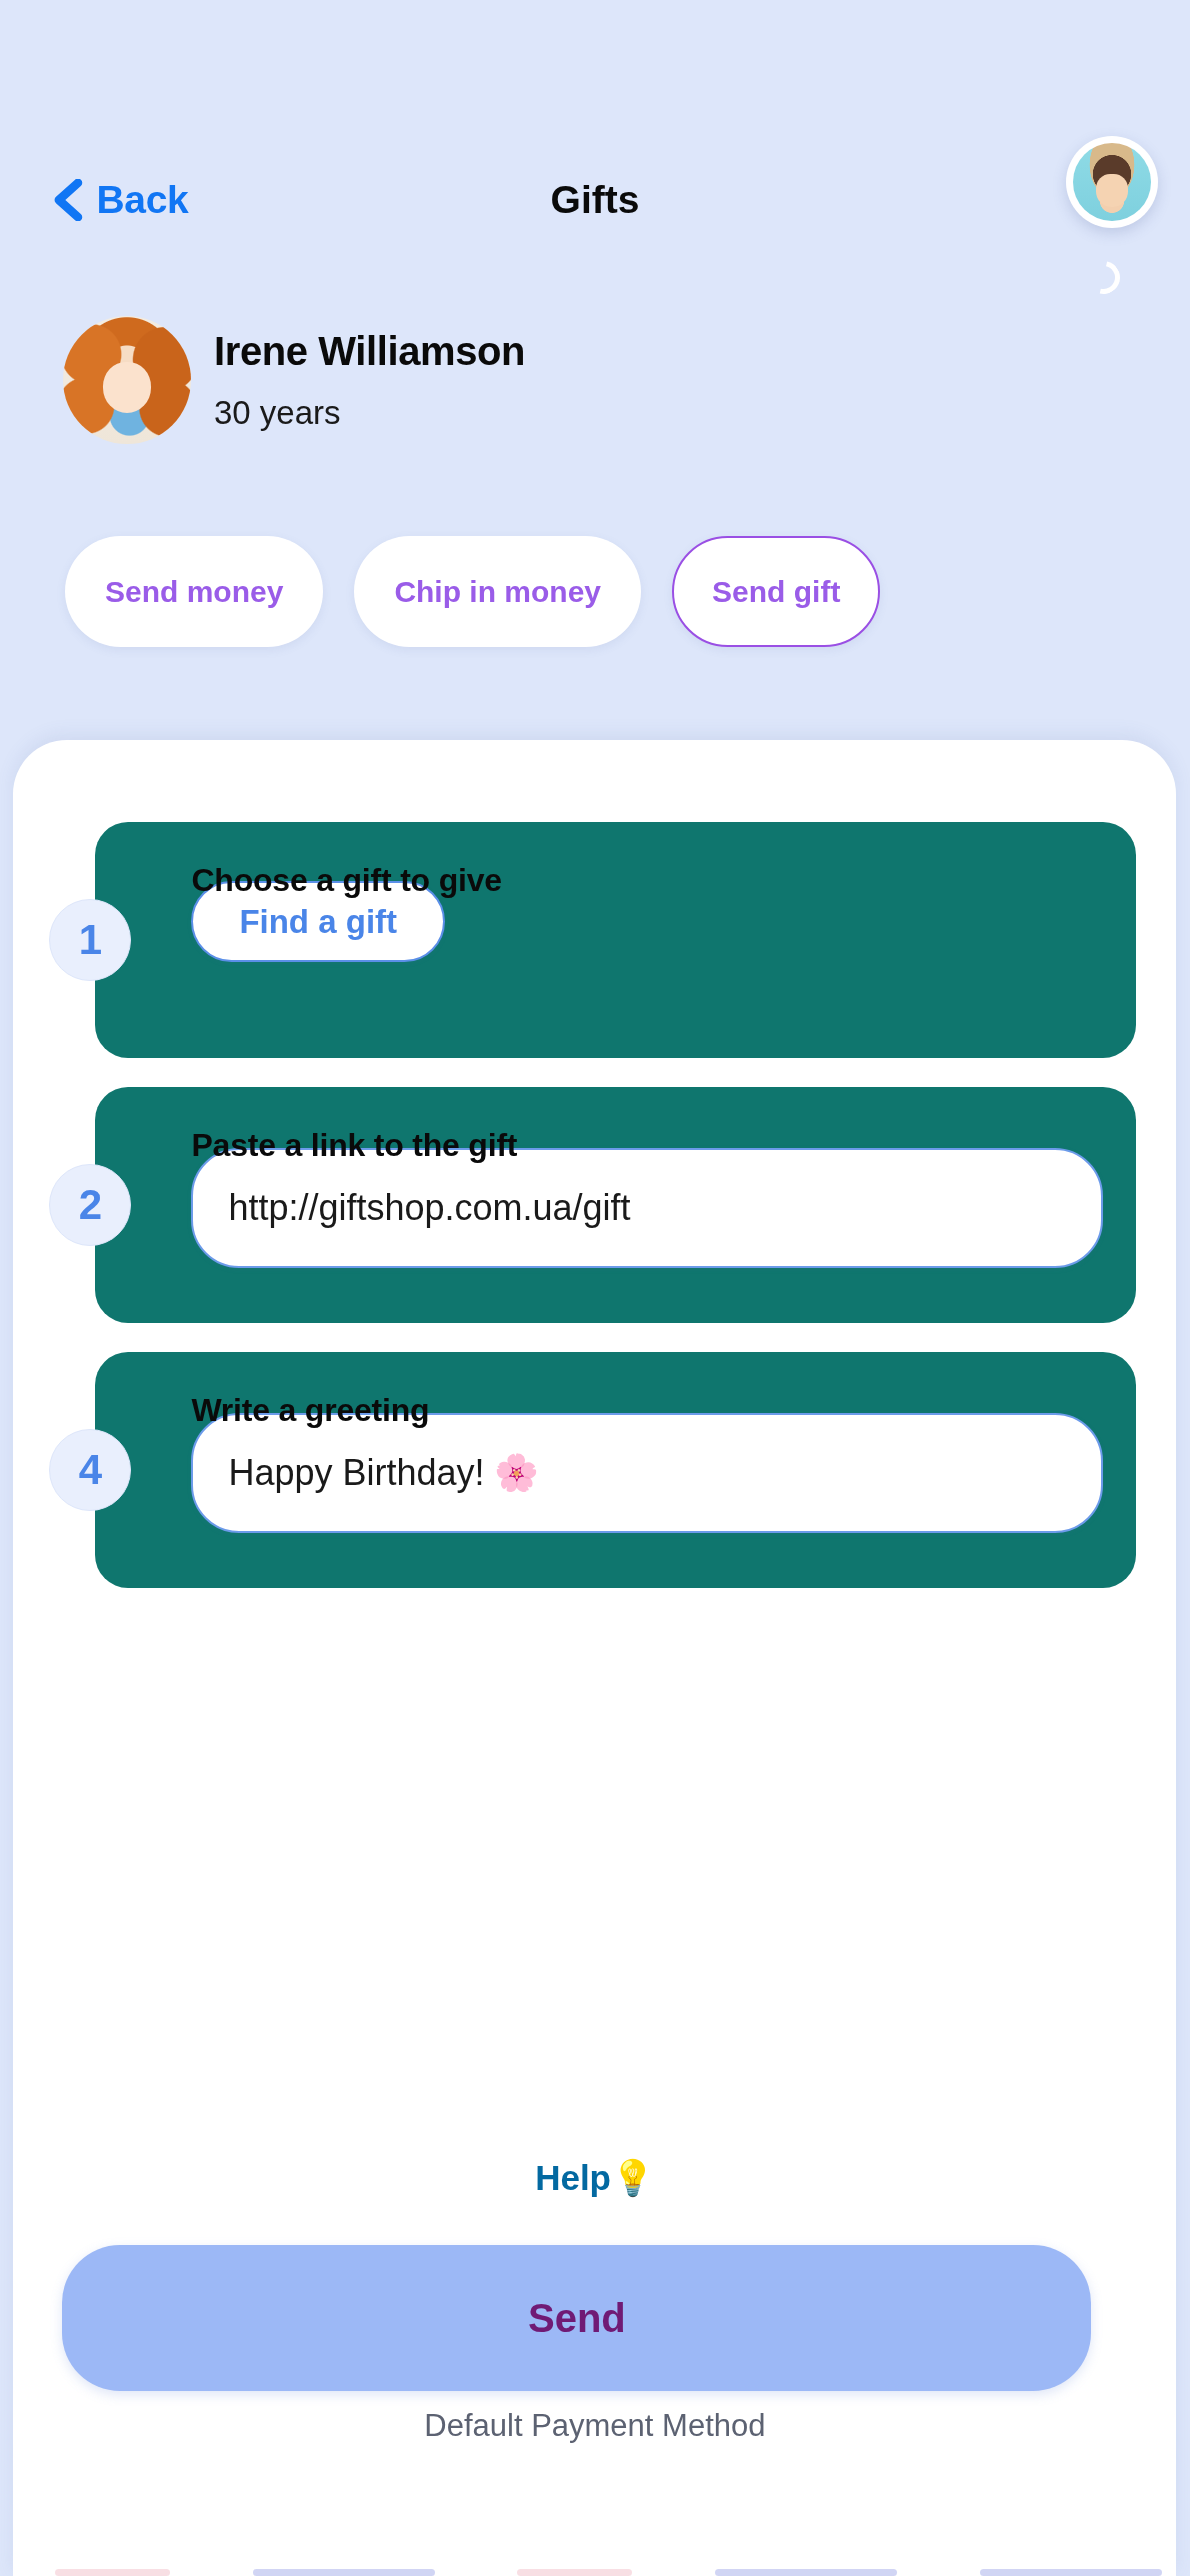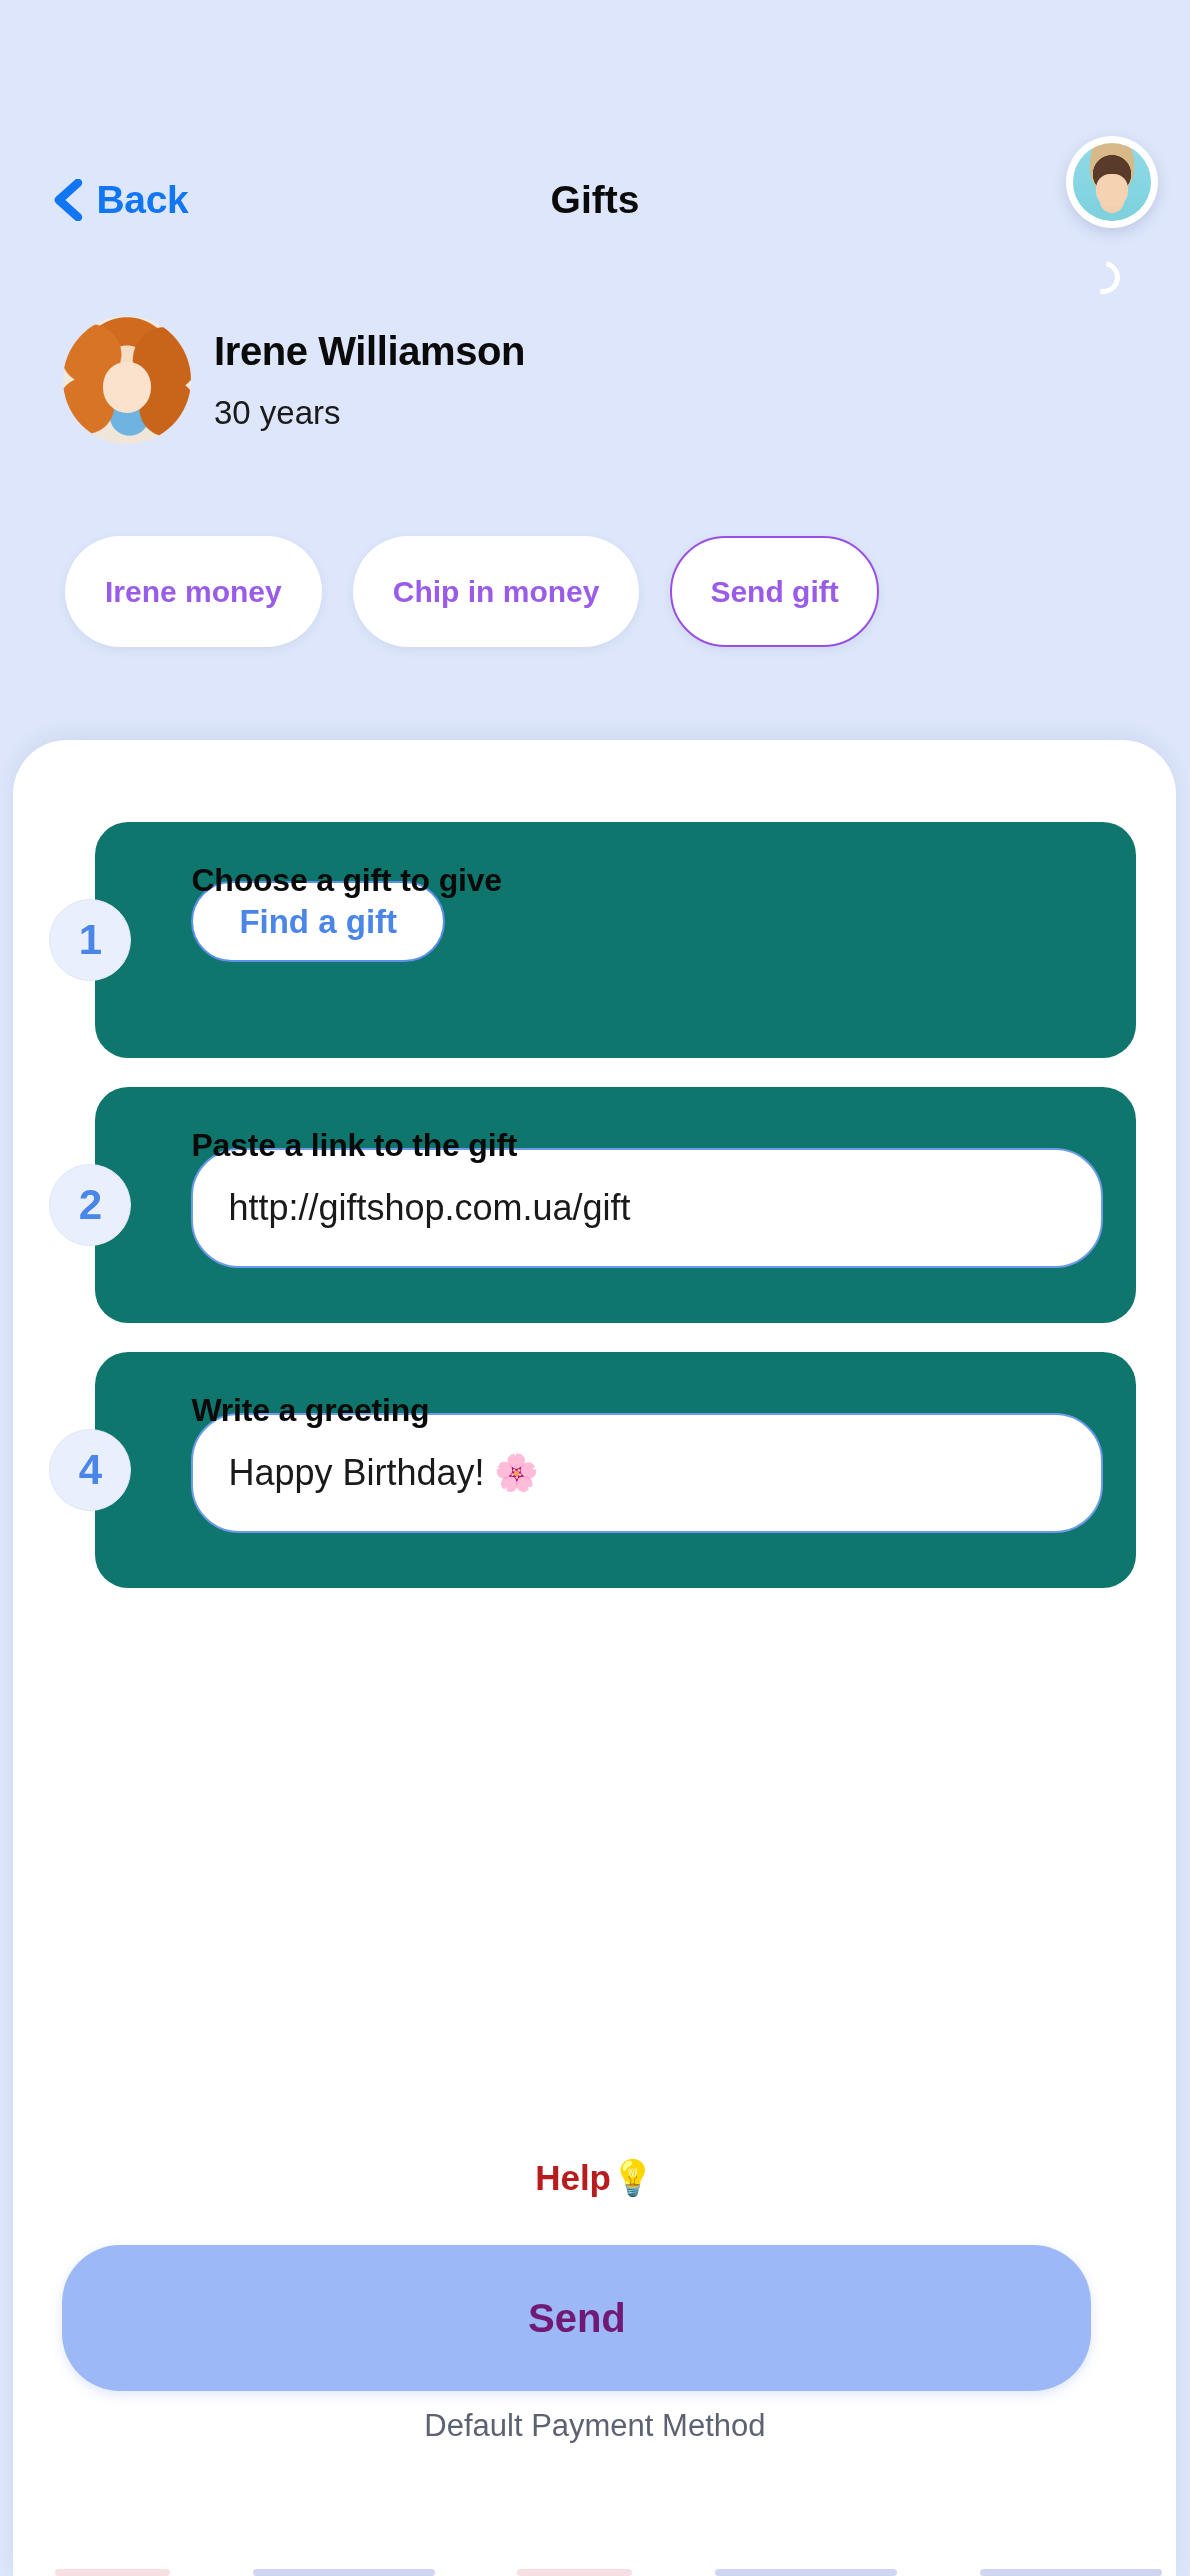--- a/index.html
+++ b/index.html
@@ -143,21 +143,21 @@
   #find-gift-button {
     margin-top:19px; display:inline-flex; align-items:center; justify-content:center;
     height:81px; padding:0 46px; border:2.9px solid #5b8fe8; border-radius:42px;
     background:#ffffff; color:#4a85e8; font-size:33px; font-weight:700; cursor:pointer;
     box-shadow:0 1.9px 5.8px rgba(90,110,170,.07);
   }
 
   
   #help-link {
     position:absolute; left:0; top:1418px; width:100%;
-    text-align:center; font-size:35px; font-weight:700; color:#b91c1c; cursor:pointer;
+    text-align:center; font-size:35px; font-weight:700; color:#0369a1; cursor:pointer;
   }
   #help-link .bulb { font-size:35px; }
 
   #send-button {
     position:absolute; left:49px; top:1505px; width:1029px; height:146px;
     border-radius:58px; background:#9cb8f6; color:#701a75;
     display:flex; align-items:center; justify-content:center;
     font-size:40px; font-weight:700; cursor:pointer; border:none;
     box-shadow:0 3.8px 11.5px rgba(110,140,220,.22);
   }
@@ -200,21 +200,21 @@
 
     <div id="profile-row">
       <div id="profile-avatar"></div>
       <div id="profile-text">
         <div id="profile-name">Irene Williamson</div>
         <div id="profile-age">30 years</div>
       </div>
     </div>
 
     <div id="pills">
-      <div class="pill">Irene money</div>
+      <div class="pill">Send money</div>
       <div class="pill">Chip in money</div>
       <div class="pill selected">Send gift</div>
     </div>
   </div>
 
   <div id="sheet">
 
     <div id="steps">
 
       <div class="step">

